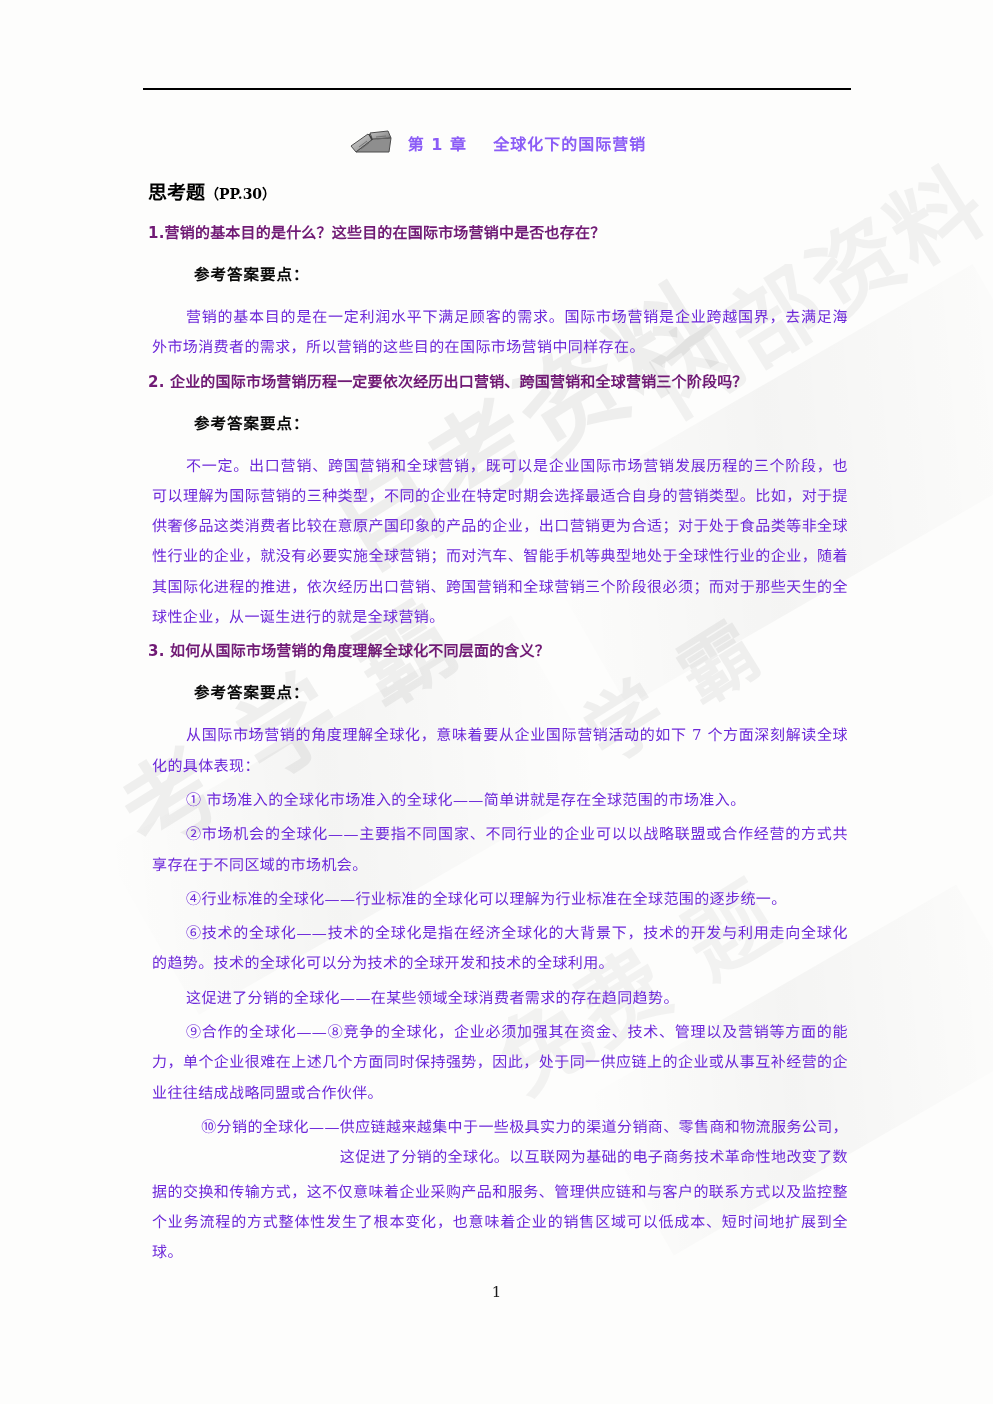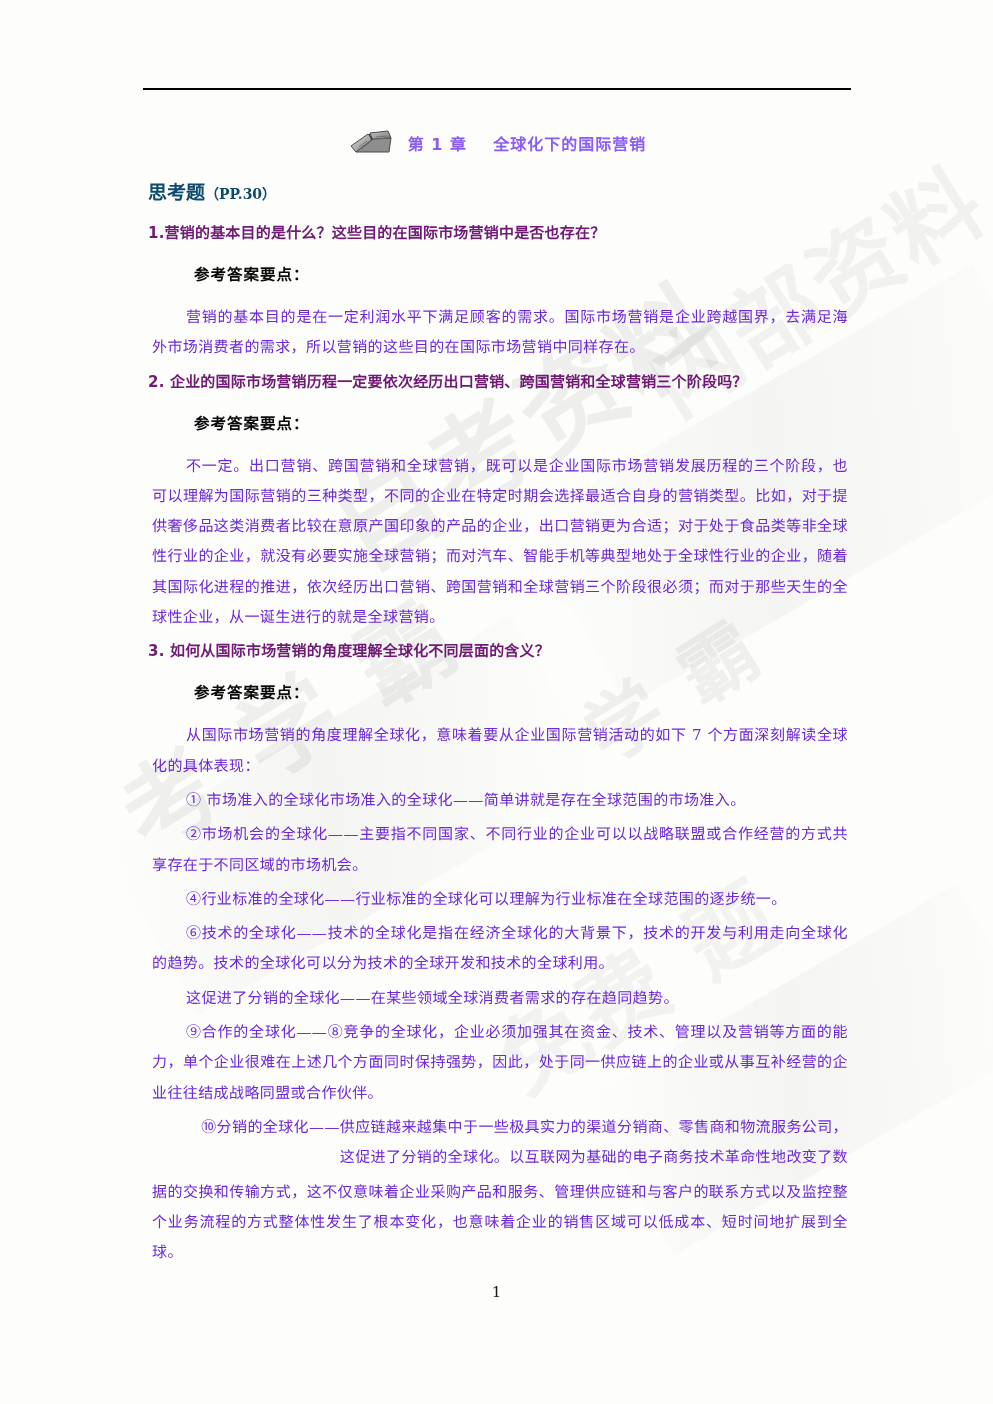--- a/index.html
+++ b/index.html
@@ -83,21 +83,21 @@
     white-space: pre;
   }
 
   .section-heading {
     position: absolute;
     top: 177px;
     left: 148px;
     font-family: "DejaVu Sans", "Liberation Sans", sans-serif;
     font-weight: 700;
     font-size: 19px;
-    color: #0c4a6e;
+    color: #000000;
   }
   .section-heading .ref {
     font-family: "DejaVu Serif", "Liberation Serif", serif;
     font-weight: 700;
     font-size: 14px;
   }
 
   .body-block {
     position: absolute;
     left: 148px;

